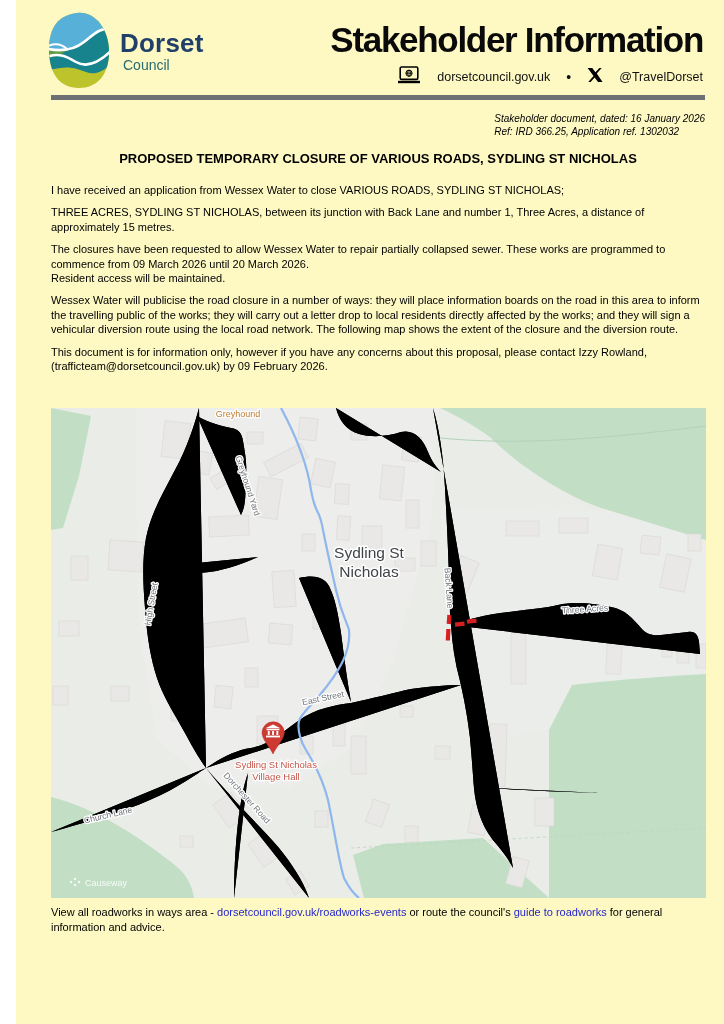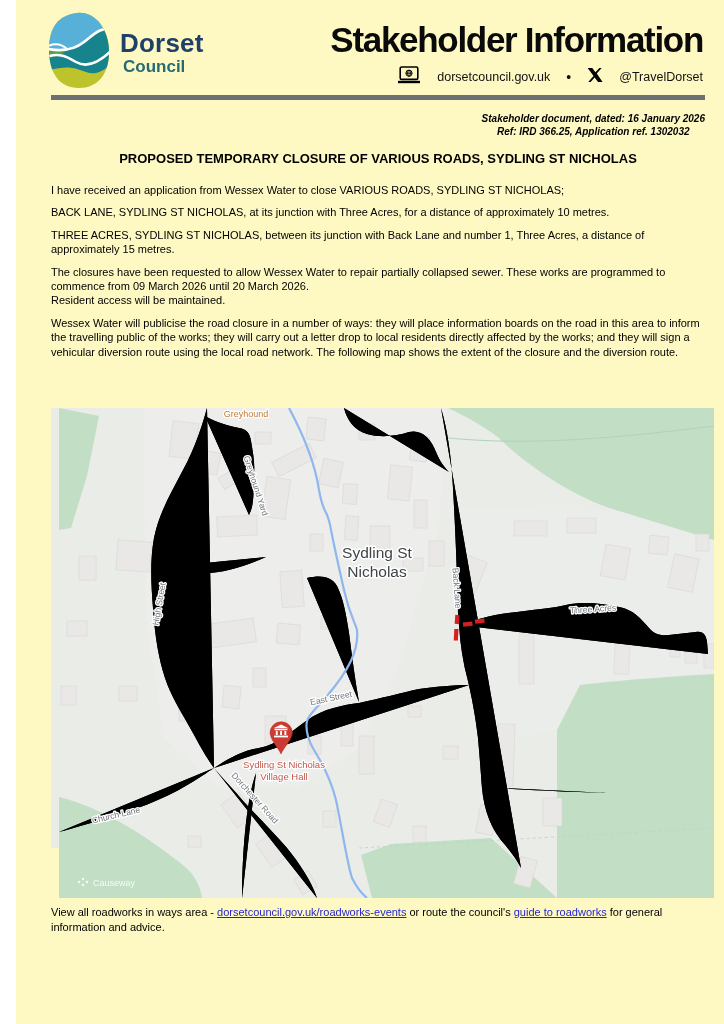--- a/index.html
+++ b/index.html
@@ -1,44 +1,44 @@
 <!DOCTYPE html>
 <html><head>
 <meta charset="utf-8">
 <style>
   html,body{margin:0;padding:0;background:#fff;}
   #page{position:relative;width:724px;height:1024px;background:#fef9c3;overflow:hidden;
         font-family:"Liberation Sans",sans-serif;color:#000;margin-left:16px;}
   
   #logo{position:absolute;left:30px;top:12px;}
   #logo-text1{position:absolute;left:104px;top:28px;font-size:26px;font-weight:bold;color:#20406a;letter-spacing:.2px;}
-  #logo-text2{position:absolute;left:107px;top:57px;font-size:17px;color:#266b74;font-weight:bold;}
+  #logo-text2{position:absolute;left:107px;top:57px;font-size:14px;color:#266b74;}
   #page-title{position:absolute;top:20px;right:37px;font-size:35px;font-weight:bold;letter-spacing:-1.3px;color:#0a0a0a;white-space:nowrap;}
   #contact{position:absolute;top:66px;right:37px;display:flex;align-items:center;gap:16px;font-size:12.5px;color:#111;}
   #contact .dot{font-size:14px;line-height:1;}
   #rule{position:absolute;left:35px;top:95px;width:654px;height:5px;background:#6e7173;}
   
-  #meta{position:absolute;right:35px;top:113px;text-align:center;font-size:10px;font-style:italic;font-weight:bold;line-height:12.5px;}
+  #meta{position:absolute;right:35px;top:113px;text-align:left;font-size:10px;font-style:italic;font-weight:normal;line-height:12.5px;}
   #doc-heading{position:absolute;left:35px;top:151px;width:654px;text-align:center;font-size:13px;font-weight:bold;}
   #body{position:absolute;left:35px;top:183px;width:654px;font-size:11px;line-height:14.4px;}
   #body p{margin:0 0 8px 0;white-space:pre-line;}
   
-  #map{position:absolute;left:35px;top:408px;width:655px;height:440px;background:#e9ece7;padding-left:8px;}
+  #map{position:absolute;left:35px;top:408px;width:655px;height:440px;background:#e9ece7;}
   #map svg{display:block;}
   .bld{fill:#e9e8e6;stroke:#d9d7d4;stroke-width:.6;}
   .rl{font-size:8.6px;fill:#70767b;stroke:#fff;stroke-width:2.6px;paint-order:stroke;stroke-linejoin:round;}
   .pl{font-size:15.5px;fill:#3f4449;stroke:#fff;stroke-width:3px;paint-order:stroke;stroke-linejoin:round;}
   .poi-orange{font-size:9px;fill:#c07c2f;stroke:#fff;stroke-width:2.4px;paint-order:stroke;}
   .poi-red{font-size:9.5px;fill:#c4554b;stroke:#fff;stroke-width:2.4px;paint-order:stroke;}
   .wl{font-size:9px;fill:#f7faf7;}
   .closure{fill:#d62020;}
   text{font-family:"Liberation Sans",sans-serif;}
   
   #footer{position:absolute;left:35px;top:905px;width:654px;font-size:11px;line-height:14.5px;}
-  a.link{color:#2526c9;text-decoration:underline;cursor:pointer;}
+  a.link{color:#2526c9;cursor:pointer;}
 </style>
 </head>
 <body>
 
 <div id="page">
 
   <div id="logo">
     <svg width="66" height="78" viewBox="0 0 66 78">
       <defs>
           <clipPath id="blob">
@@ -85,25 +85,25 @@
 
   <div id="meta">
     <div>Stakeholder document, dated: 16 January 2026</div>
     <div>Ref: IRD 366.25, Application ref. 1302032</div>
   </div>
 
   <div id="doc-heading">PROPOSED TEMPORARY CLOSURE OF VARIOUS ROADS, SYDLING ST NICHOLAS</div>
 
   <div id="body">
     <p>I have received an application from Wessex Water to close VARIOUS ROADS, SYDLING ST NICHOLAS;</p>
-    <p>BACK LANE, SYDLING ST NICHOLAS, at its junction with Three Acres, for a distance of approximately 10 metres.</p>
     <p>THREE ACRES, SYDLING ST NICHOLAS, between its junction with Back Lane and number 1, Three Acres, a distance of approximately 15 metres.</p>
     <p>The closures have been requested to allow Wessex Water to repair partially collapsed sewer. These works are programmed to commence from 09 March 2026 until 20 March 2026.
 Resident access will be maintained.</p>
     <p>Wessex Water will publicise the road closure in a number of ways: they will place information boards on the road in this area to inform the travelling public of the works; they will carry out a letter drop to local residents directly affected by the works; and they will sign a vehicular diversion route using the local road network. The following map shows the extent of the closure and the diversion route.</p>
+    <p>This document is for information only, however if you have any concerns about this proposal, please contact Izzy Rowland, (trafficteam@dorsetcouncil.gov.uk) by 09 February 2026.</p>
   </div>
 
   <div id="map">
     <svg width="655" height="490" viewBox="0 0 655 490">
       <defs>
         <path id="r-high" d="M148,0 C144,15 136,40 124,62 C112,85 100,105 95,130 C91,152 92,175 94,200 C96,230 100,252 106,270 C112,288 120,300 130,318 C138,332 146,348 155,360"></path>
         <path id="r-ghyard" d="M146,8 C160,16 172,18 180,20 C188,21 191,26 192,33 C194,45 196,55 195,65 C194,80 196,96 190,107"></path>
         <path id="r-spur1" d="M95,160 C110,163 125,164 140,165 C160,166 180,160 200,152 L207,149"></path>
         <path id="r-topsq" d="M285,0 C288,12 295,22 308,26 C322,30 338,28 350,24 C362,21 372,30 377,44 C381,54 386,60 390,64"></path>
         <path id="r-mid" d="M248,170 C262,167 272,168 278,178 C284,190 287,205 290,225 C293,248 296,272 300,294"></path>

